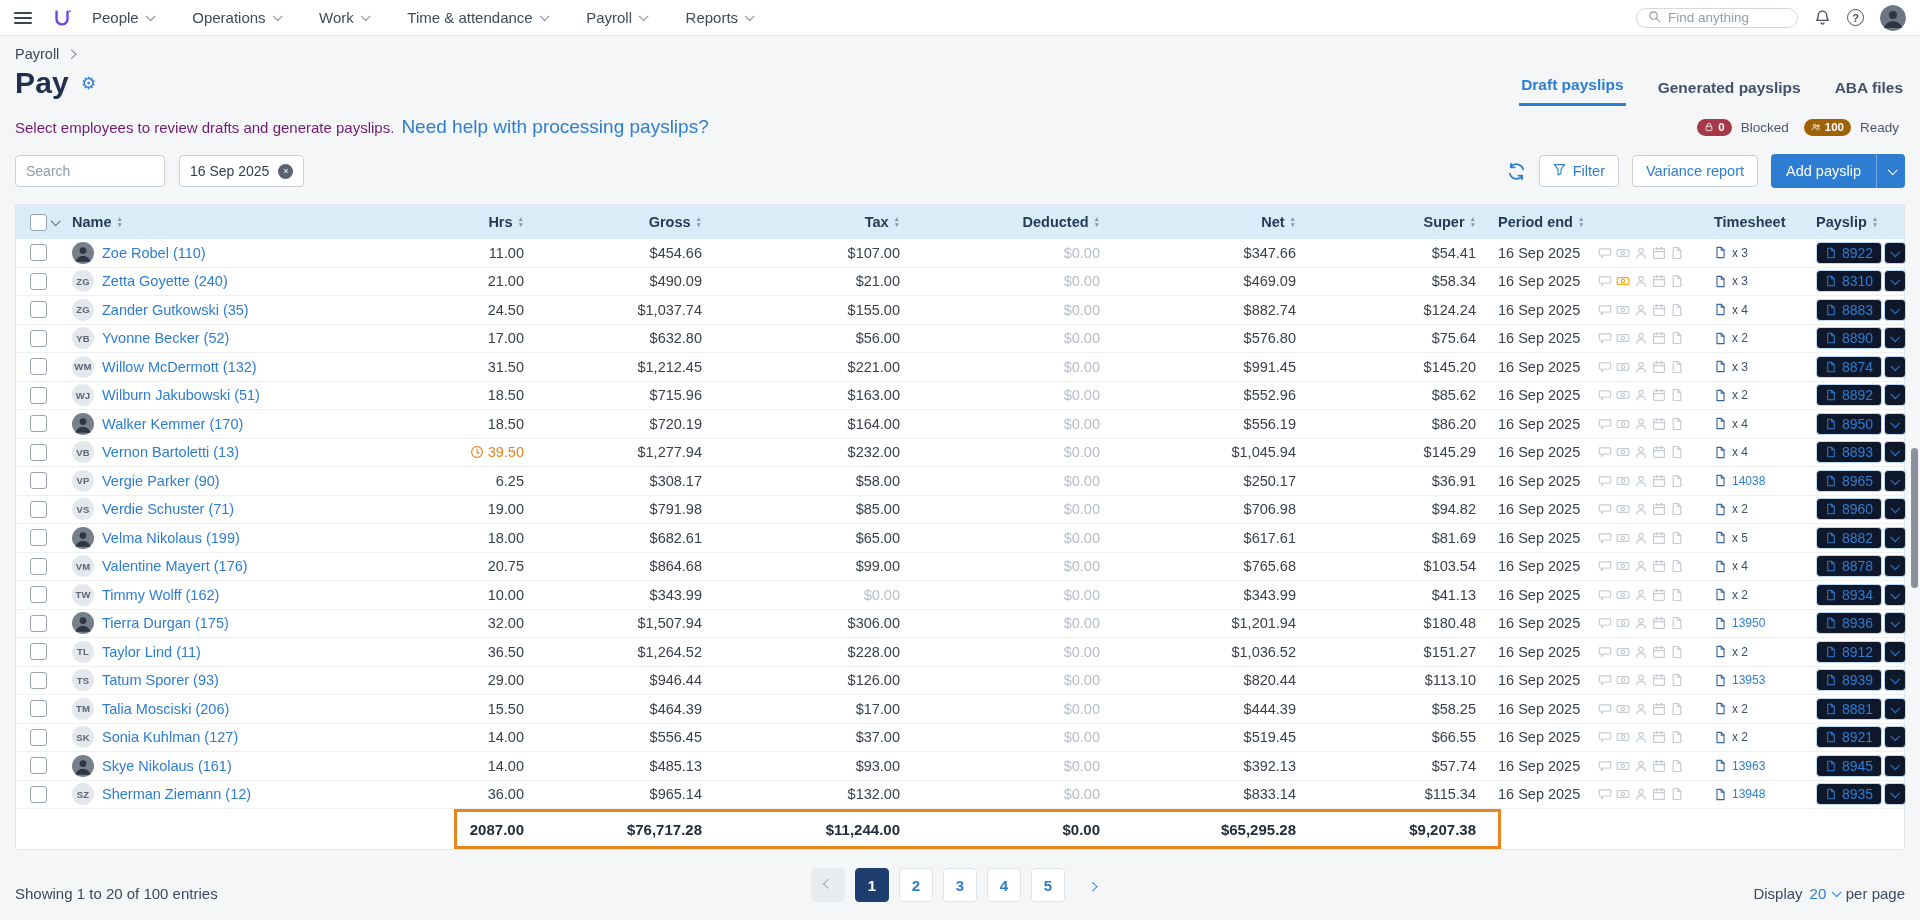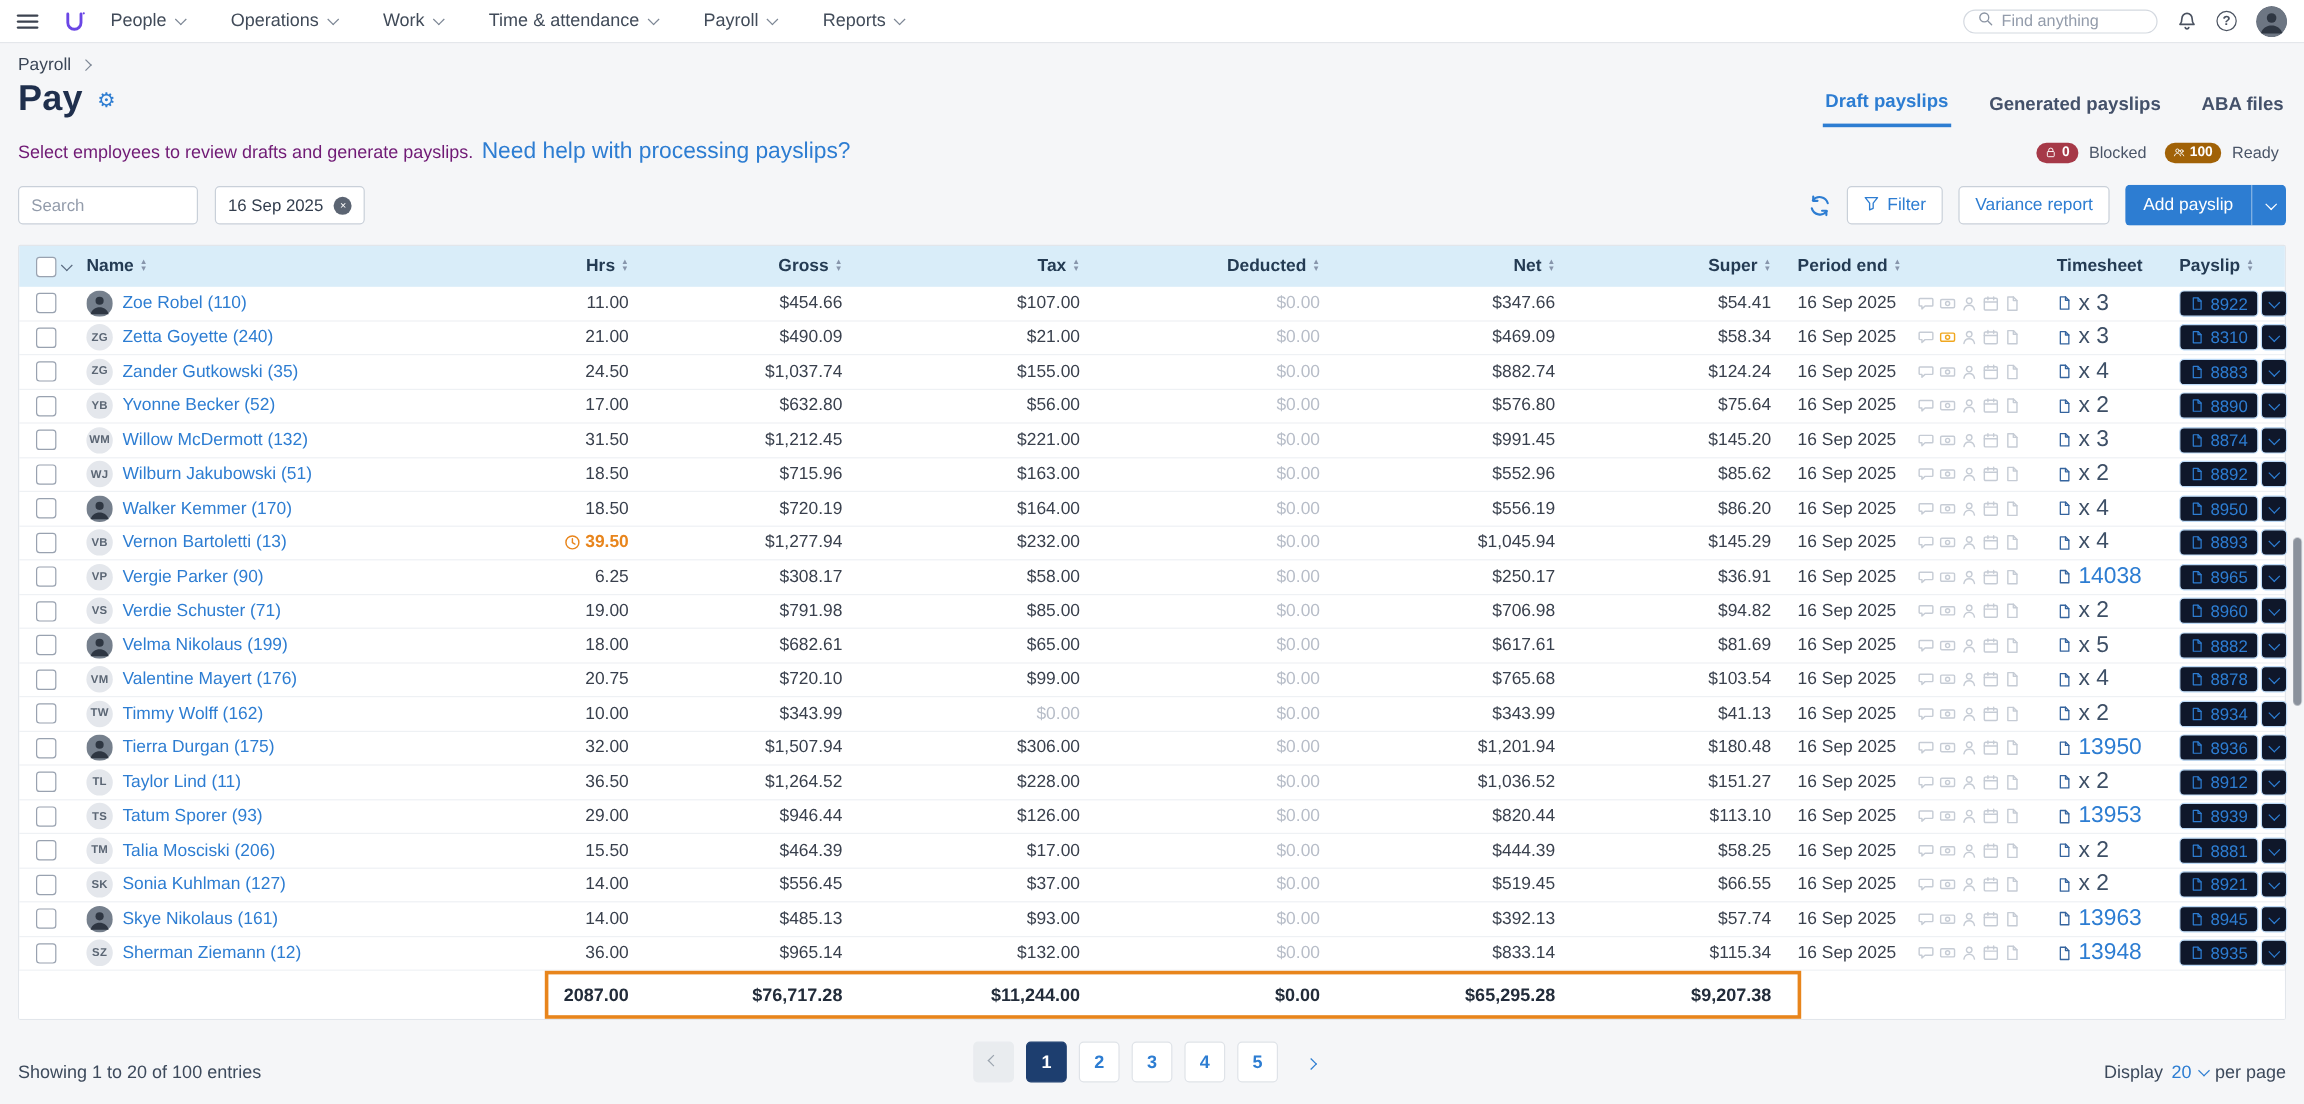--- a/index.html
+++ b/index.html
@@ -73,31 +73,31 @@
   .c-check{padding-left:14px;gap:4px}
   .cb{width:17px;height:17px;border:1.6px solid #99a2b0;border-radius:3px;background:#fff;display:inline-block;cursor:pointer}
   .trow{height:28.5px;border-bottom:1px solid #eef1f4;font-size:14.5px;color:#39404d}
   .c-name{padding-left:10px;gap:8px}
   .av{width:22px;height:22px;border-radius:50%;flex:0 0 22px;display:inline-flex;align-items:center;justify-content:center}
   .av-init{background:#e4e7ec;color:#5b6674;font-size:9.5px;font-weight:700;letter-spacing:.2px}
   .av-photo svg{width:22px;height:22px}
   .av-photo svg *{stroke:none}
   .nlink{color:var(--blue);text-decoration:none;cursor:pointer;white-space:nowrap;overflow:hidden;text-overflow:ellipsis}
   .muted{color:#b7bdc8}
-  .alert{color:var(--orange);font-weight:700;gap:4px}
+  .alert{color:var(--orange);font-weight:400;gap:4px}
   .wicon svg{width:14px;height:14px;stroke:var(--orange);display:block}
   .c-period{padding-left:20px;font-size:14.5px;color:#39404d}
   .c-icons{padding-left:2px;gap:4px}
   .ricon{color:#c6ccd5;cursor:pointer;display:inline-flex}
   .ricon svg{width:14px;height:14px}
   .ricon.hi{color:#f0a71f}
   .c-ts{padding-left:6px;gap:5px}
   .tsicon{color:#35649e;display:inline-flex}
   .tsicon svg{width:13px;height:13px}
-  .tslink{text-decoration:none;cursor:pointer;font-size:19px}
+  .tslink{text-decoration:none;cursor:pointer;font-size:12px}
   .tslink.navy{color:#3d4f66}
   .tslink.blue{color:var(--blue)}
   .c-pay{padding-left:6px;gap:2px}
   .pill{display:inline-flex;align-items:center;gap:5px;height:22px;background:#0f172a;border:1px solid #bcd9f6;border-radius:4px;color:var(--blue);font:14px "Liberation Sans",sans-serif;padding:0 8px;cursor:pointer}
   .pill .picon svg{width:12px;height:12px;display:block}
   .pcaret{width:24px;padding:0;justify-content:center}
   .pcaret .chev{border-color:var(--blue);transform:rotate(45deg) translate(-1px,-1px)}
   
   .totals{height:40px;position:relative;background:#fff;font-weight:700;font-size:15px;color:#222c3a}
   .orangebox{position:absolute;left:438px;width:1047px;top:0;bottom:0;border:3px solid var(--orange);pointer-events:none}
@@ -1264,21 +1264,21 @@
             <span class="cb"></span>
           </div>
           <div class="c c-name">
             <span class="av av-init">VM</span>
             <a class="nlink">Valentine Mayert (176)</a>
           </div>
           <div class="c num">
             <span>20.75</span>
           </div>
           <div class="c num">
-            <span>$720.10</span>
+            <span>$864.68</span>
           </div>
           <div class="c num">
             <span>$99.00</span>
           </div>
           <div class="c num muted">
             <span>$0.00</span>
           </div>
           <div class="c num">
             <span>$765.68</span>
           </div>

